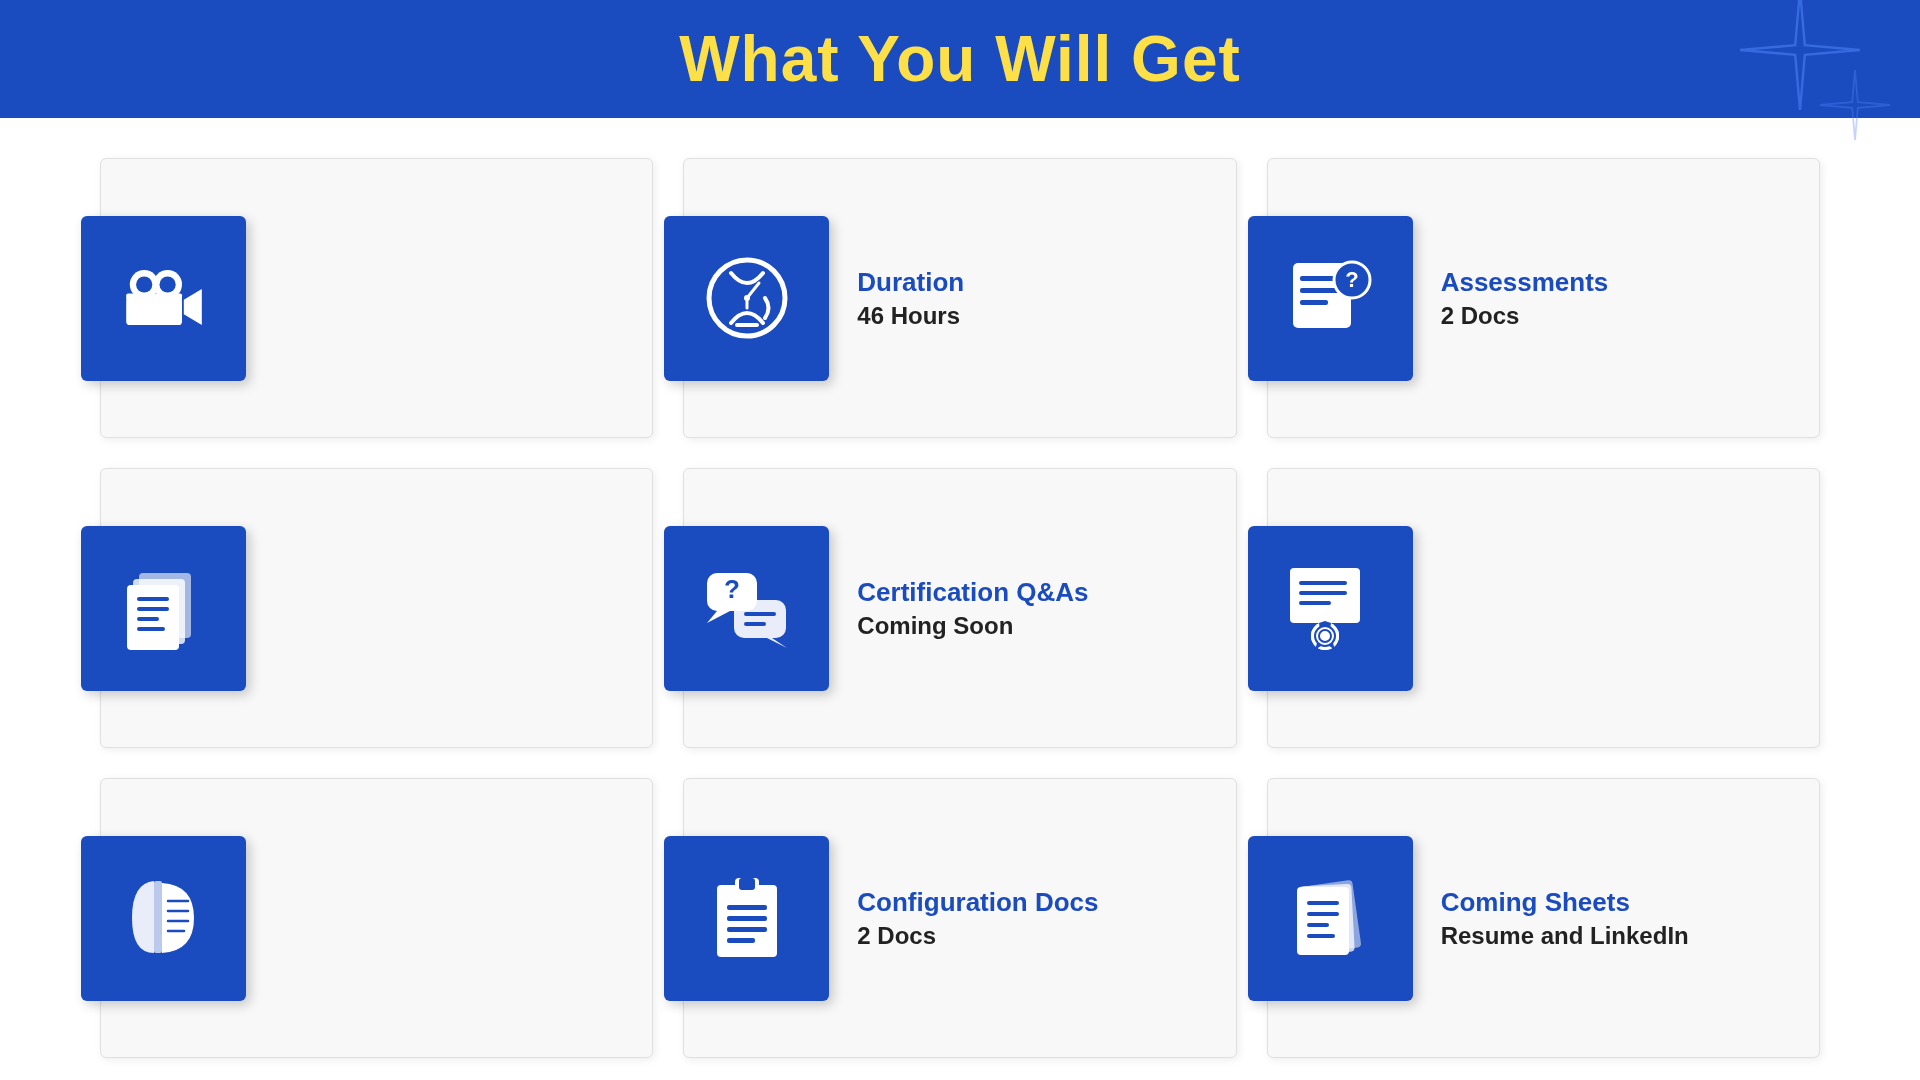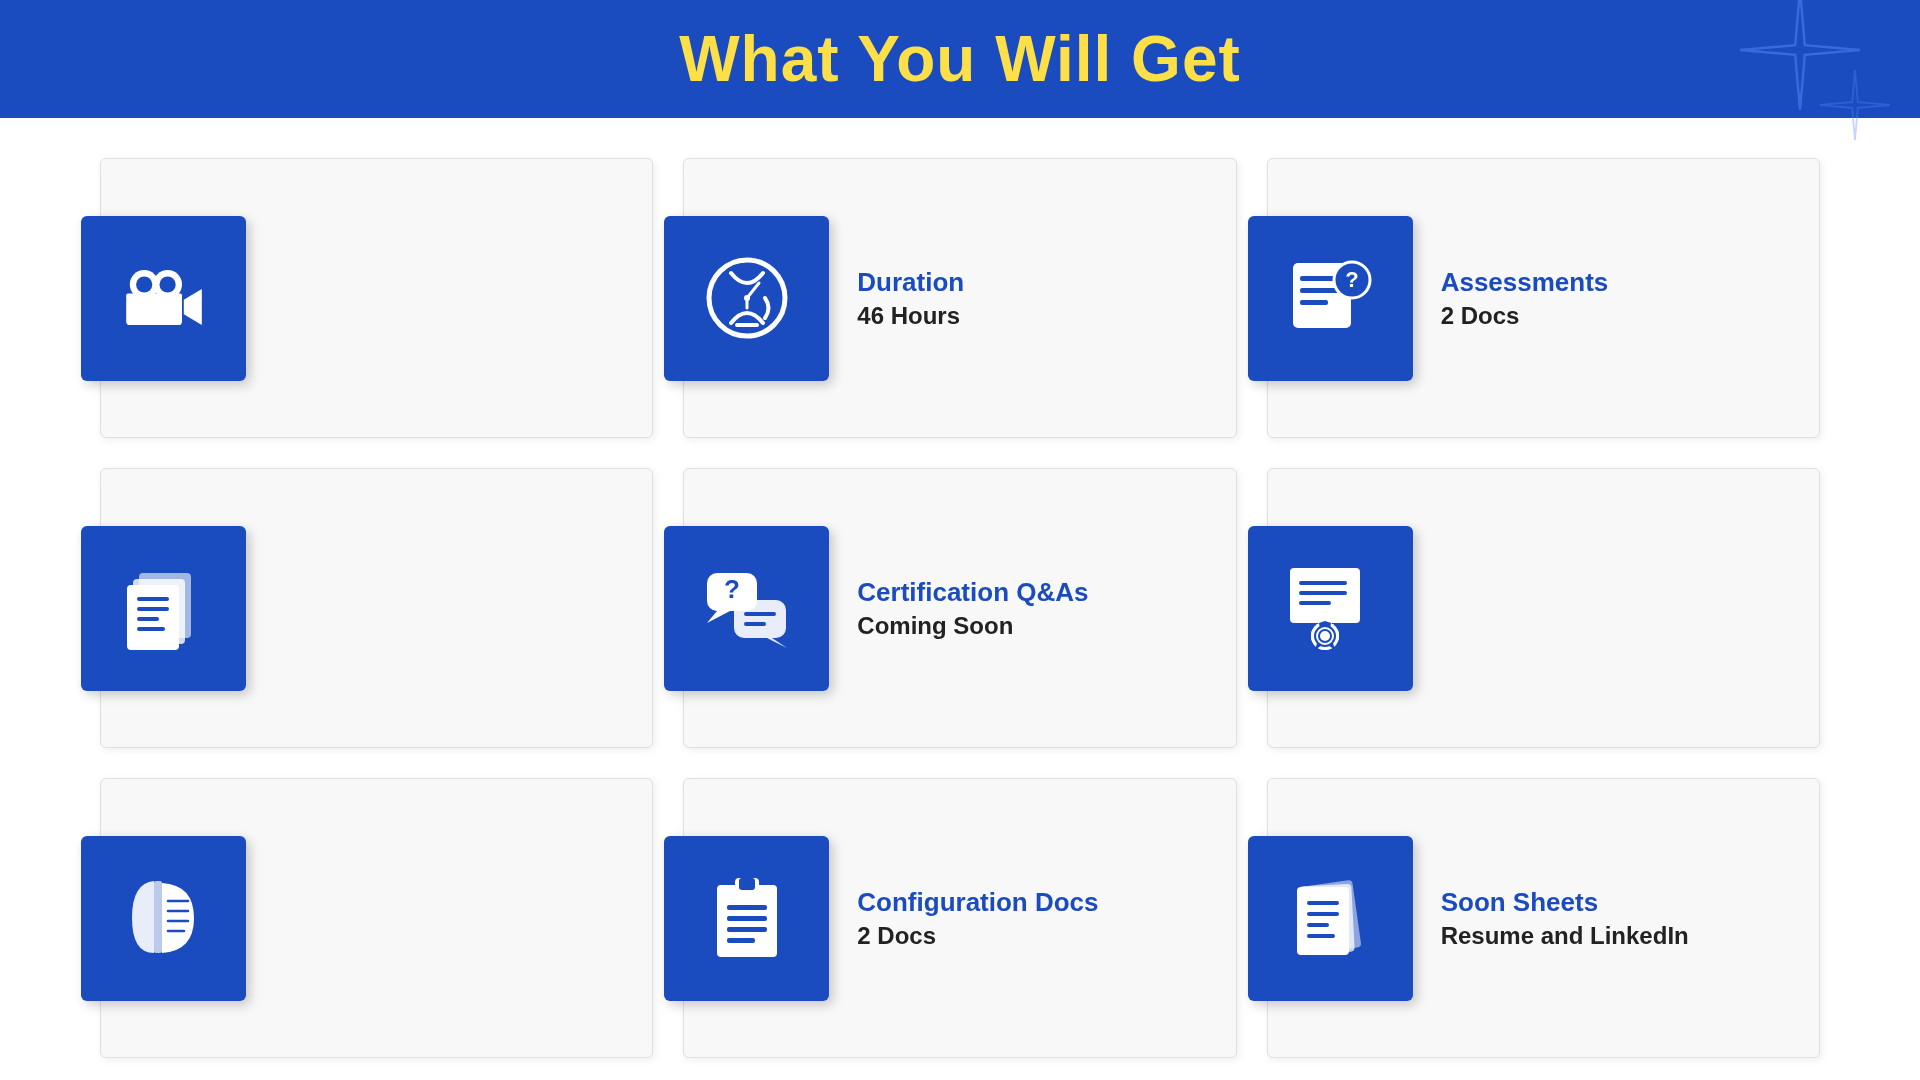--- a/index.html
+++ b/index.html
@@ -273,18 +273,18 @@
         <rect x="16" y="12" width="52" height="68" rx="4" fill="white" opacity="0.75" transform="rotate(-3,42,46)"></rect>
 
         <rect x="12" y="14" width="52" height="68" rx="4" fill="white"></rect>
         <rect x="22" y="28" width="32" height="4" rx="2" fill="#1a4bbf"></rect>
         <rect x="22" y="39" width="32" height="4" rx="2" fill="#1a4bbf"></rect>
         <rect x="22" y="50" width="22" height="4" rx="2" fill="#1a4bbf"></rect>
         <rect x="22" y="61" width="28" height="4" rx="2" fill="#1a4bbf"></rect>
       </svg>
     </div>
     <div class="card-text">
-      <div class="card-label">Soon Sheets</div>
+      <div class="card-label">Coming Sheets</div>
       <div class="card-value">Resume and LinkedIn</div>
     </div>
   </div>
 
 </div>
 
 </body></html>

